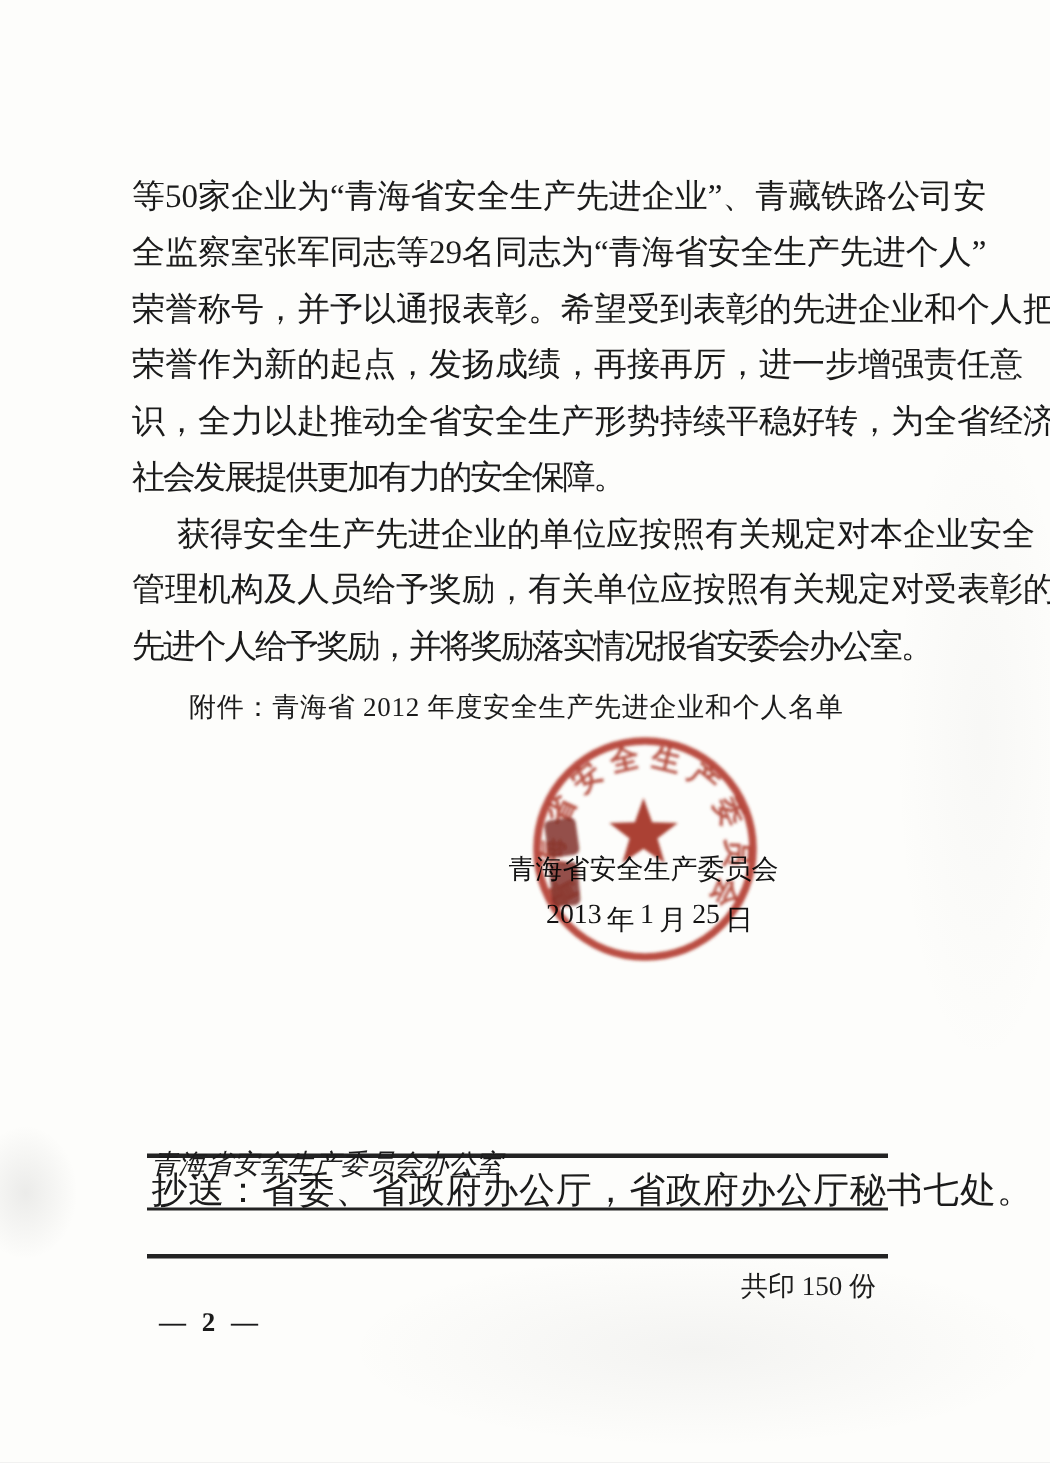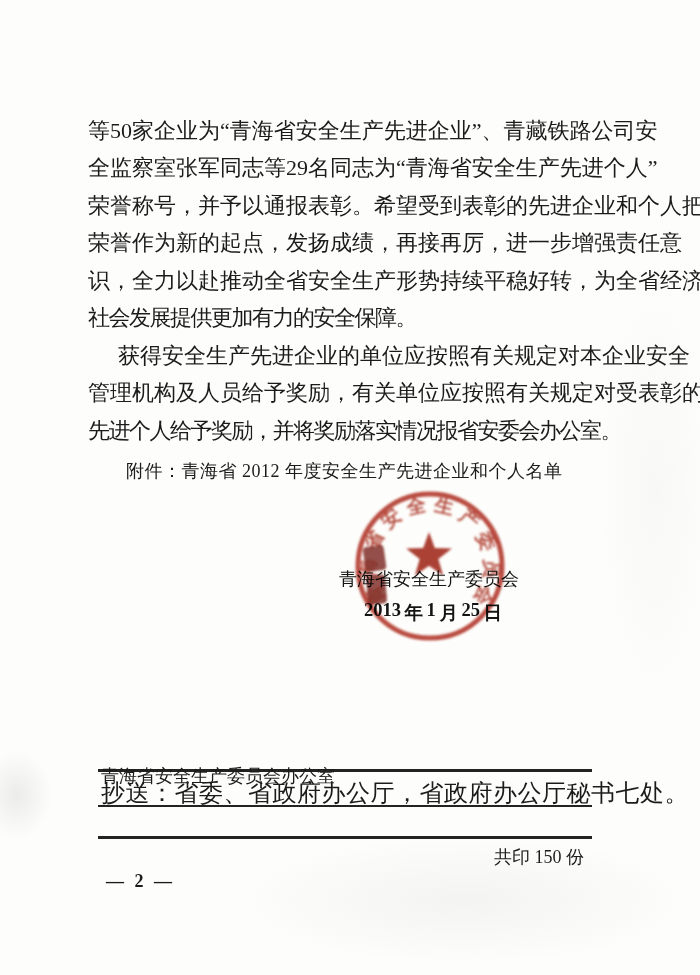--- a/index.html
+++ b/index.html
@@ -56,21 +56,20 @@
   .sign-date {
     position: absolute;
     left: 364px;
     top: 600px;
     width: 138px;
     display: flex;
     justify-content: space-between;
     font-size: 18.5px;
     color: #141414;
     z-index: 3;
-    font-weight: bold;
   }
 
   
   .seal {
     position: absolute;
     left: 352px;
     top: 484px;
     width: 160px;
     height: 165px;
     mix-blend-mode: multiply;
@@ -93,20 +92,21 @@
   }
   .office-row {
     position: absolute;
     left: 101px;
     top: 764px;
     width: 490px;
     display: flex;
     justify-content: space-between;
     font-size: 18px;
     color: #1b1b1b;
+    font-style: italic;
   }
   .copies {
     position: absolute;
     left: 0;
     top: 845px;
     width: 584px;
     text-align: right;
     font-size: 18px;
     color: #1b1b1b;
   }

